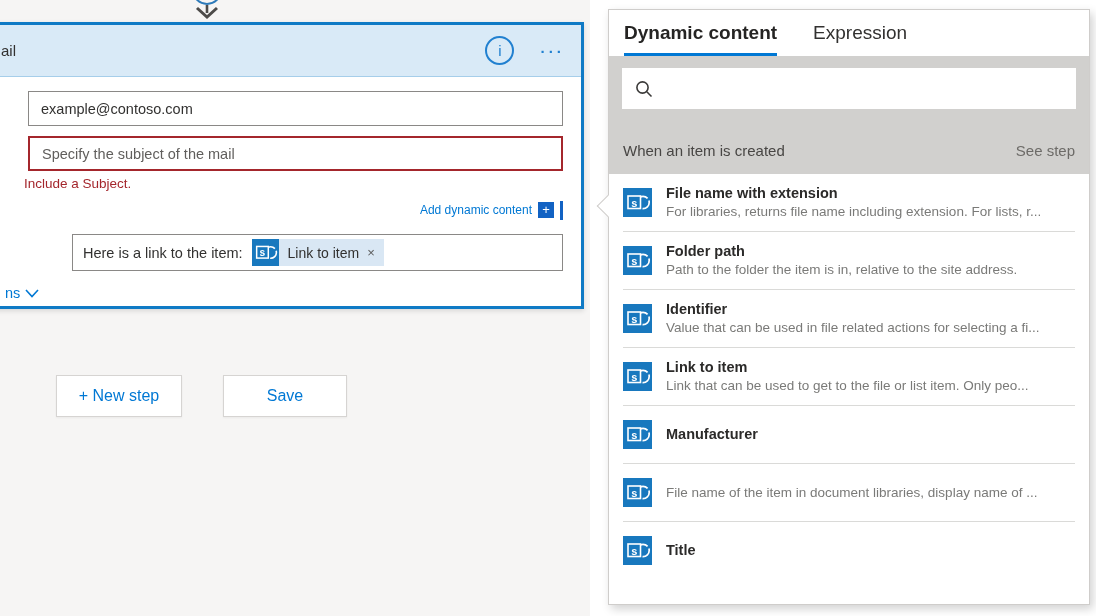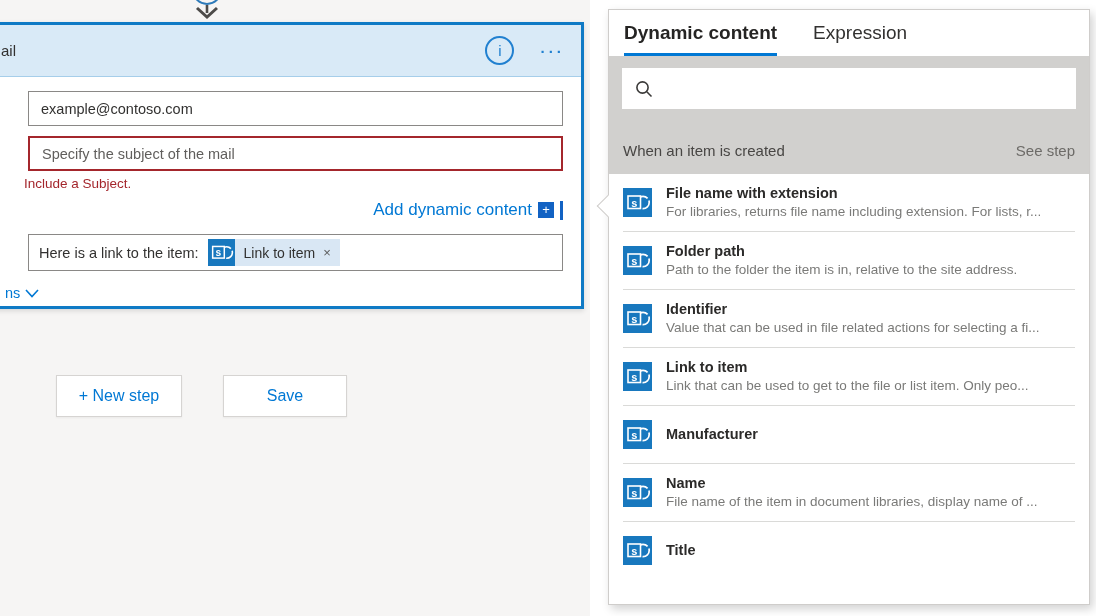--- a/index.html
+++ b/index.html
@@ -23,27 +23,27 @@
   .ellipsis-icon { color:#2180d0; font-size:15px; letter-spacing:4px; font-weight:bold; padding-bottom:6px; }
 
   .card-body { padding:14px 18px 0 33px; position:relative; height:231px; }
   .field { width:100%; height:35px; border:1px solid #8a8886; font-size:14.5px; color:#323130;
            padding:8px 12px; font-family:"Liberation Sans", sans-serif; background:#fff; display:block; }
   .field::placeholder { color:#605e5c; opacity:1; }
   .field-error { border:2px solid #a4262c; margin-top:10px; }
   .error-text { color:#a4262c; font-size:13.5px; margin:5px 0 0 -4px; }
 
   .add-dyn-row { display:flex; justify-content:flex-end; align-items:center; gap:6px; margin-top:8px; height:22px; }
-  .add-dyn-link { color:#0078d4; font-size:17px; cursor:pointer; }
+  .add-dyn-link { color:#0078d4; font-size:12px; cursor:pointer; }
   .plus-box { width:16px; height:16px; background:#1262c3; color:#fff; font-size:13px; line-height:15px;
               text-align:center; display:inline-block; }
   .cursor-bar { width:3px; height:19px; background:#1262c3; display:inline-block; }
 
   .body-field { margin-top:13px; min-height:37px; border:1px solid #8a8886; display:flex;
-                align-items:center; gap:9px; padding:4px 10px; font-size:14.5px; }
+                align-items:center; gap:9px; padding:4px 10px; font-size:14.5px;margin-left:44px; }
   .token { display:flex; align-items:center; }
   .token-label { background:#d9e7f4; height:27px; display:flex; align-items:center; gap:8px;
                  padding:0 9px; font-size:14px; color:#323130; }
   .token-x { color:#5b5b5b; font-size:13px; cursor:pointer; }
 
   .advanced { position:absolute; left:10px; bottom:7px; color:#0078d4; font-size:14.5px;
               display:flex; align-items:center; gap:5px; cursor:pointer; }
 
   
   .btn { position:absolute; background:#fff; border:1px solid #d6d4d2; color:#0078d4; font-size:16px;
@@ -221,21 +221,20 @@
   </div>
 <div class="divider"></div>
   <div class="dc-row">
     <svg class="sp-svg" width="29" height="29" viewBox="0 0 29 29">
       <rect width="29" height="29" fill="#1878be"></rect>
       <circle cx="20" cy="14.5" r="6.2" fill="none" stroke="#fff" stroke-width="1.7" stroke-dasharray="10 2.5 3 2.5 3 2.5"></circle>
       <rect x="5" y="8" width="12.5" height="12.5" fill="#1878be" stroke="#fff" stroke-width="1.6"></rect>
       <text x="11.2" y="18.5" font-size="11" font-weight="bold" fill="#fff" text-anchor="middle" font-family="Liberation Sans, sans-serif">s</text>
     </svg>
     <div class="dc-text">
-      <div class="dc-title row-title">Name</div>
       <div class="dc-desc row-desc">File name of the item in document libraries, display name of ...</div>
     </div>
   </div>
 <div class="divider"></div>
   <div class="dc-row">
     <svg class="sp-svg" width="29" height="29" viewBox="0 0 29 29">
       <rect width="29" height="29" fill="#1878be"></rect>
       <circle cx="20" cy="14.5" r="6.2" fill="none" stroke="#fff" stroke-width="1.7" stroke-dasharray="10 2.5 3 2.5 3 2.5"></circle>
       <rect x="5" y="8" width="12.5" height="12.5" fill="#1878be" stroke="#fff" stroke-width="1.6"></rect>
       <text x="11.2" y="18.5" font-size="11" font-weight="bold" fill="#fff" text-anchor="middle" font-family="Liberation Sans, sans-serif">s</text>

